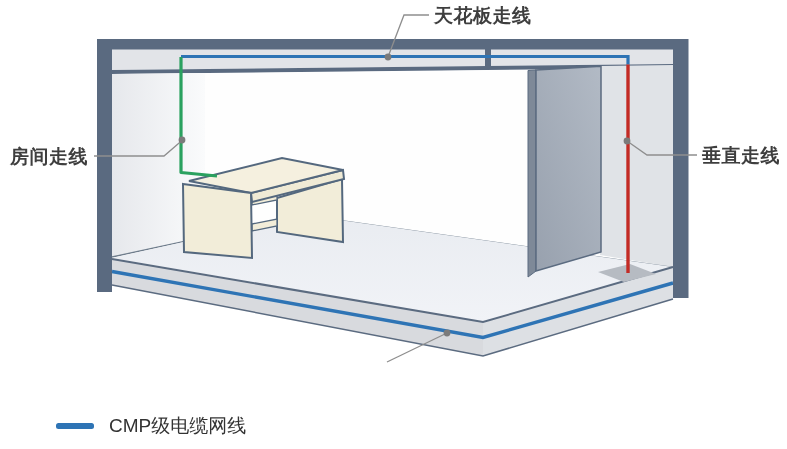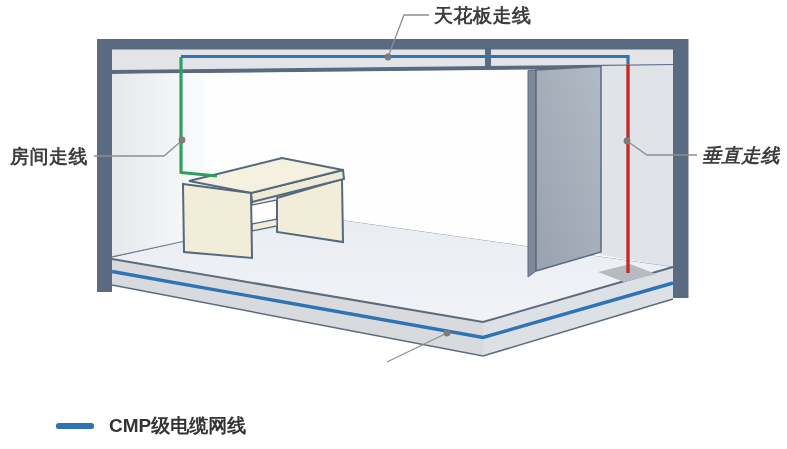--- a/index.html
+++ b/index.html
@@ -4,25 +4,25 @@
 <style>
   html,body{margin:0;padding:0;background:#ffffff;}
   body{width:787px;height:449px;position:relative;overflow:hidden;
        font-family:"Liberation Sans","DejaVu Sans",sans-serif;}
   .stage{position:absolute;left:0;top:0;width:787px;height:383px;}
   svg.scene{position:absolute;left:0;top:0;}
   .callout-label{position:absolute;font-size:19px;font-weight:600;color:#3e3e3e;
        white-space:nowrap;letter-spacing:0.5px;}
   .lbl-ceiling{left:434px;top:3px;}
   .lbl-room{left:10px;top:144px;}
-  .lbl-vertical{left:702px;top:143px;font-style:italic;}
+  .lbl-vertical{left:702px;top:143px;}
   .lbl-floor{left:261px;top:351px;}
   .legend{position:absolute;left:56px;top:413px;display:flex;align-items:center;gap:42px;}
   .legend-item{display:flex;align-items:center;gap:15px;}
-  .legend-item .lbl{font-size:19px;font-weight:700;color:#333333;white-space:nowrap;}
+  .legend-item .lbl{font-size:19px;font-weight:400;color:#333333;white-space:nowrap;}
   .swatch{display:block;}
 </style>
 </head>
 <body>
 
 <div class="stage">
 
   <svg class="scene" width="787" height="449" viewBox="0 0 787 449">
     <defs>
       <linearGradient id="gLeftWall" x1="0" y1="0" x2="1" y2="0">

